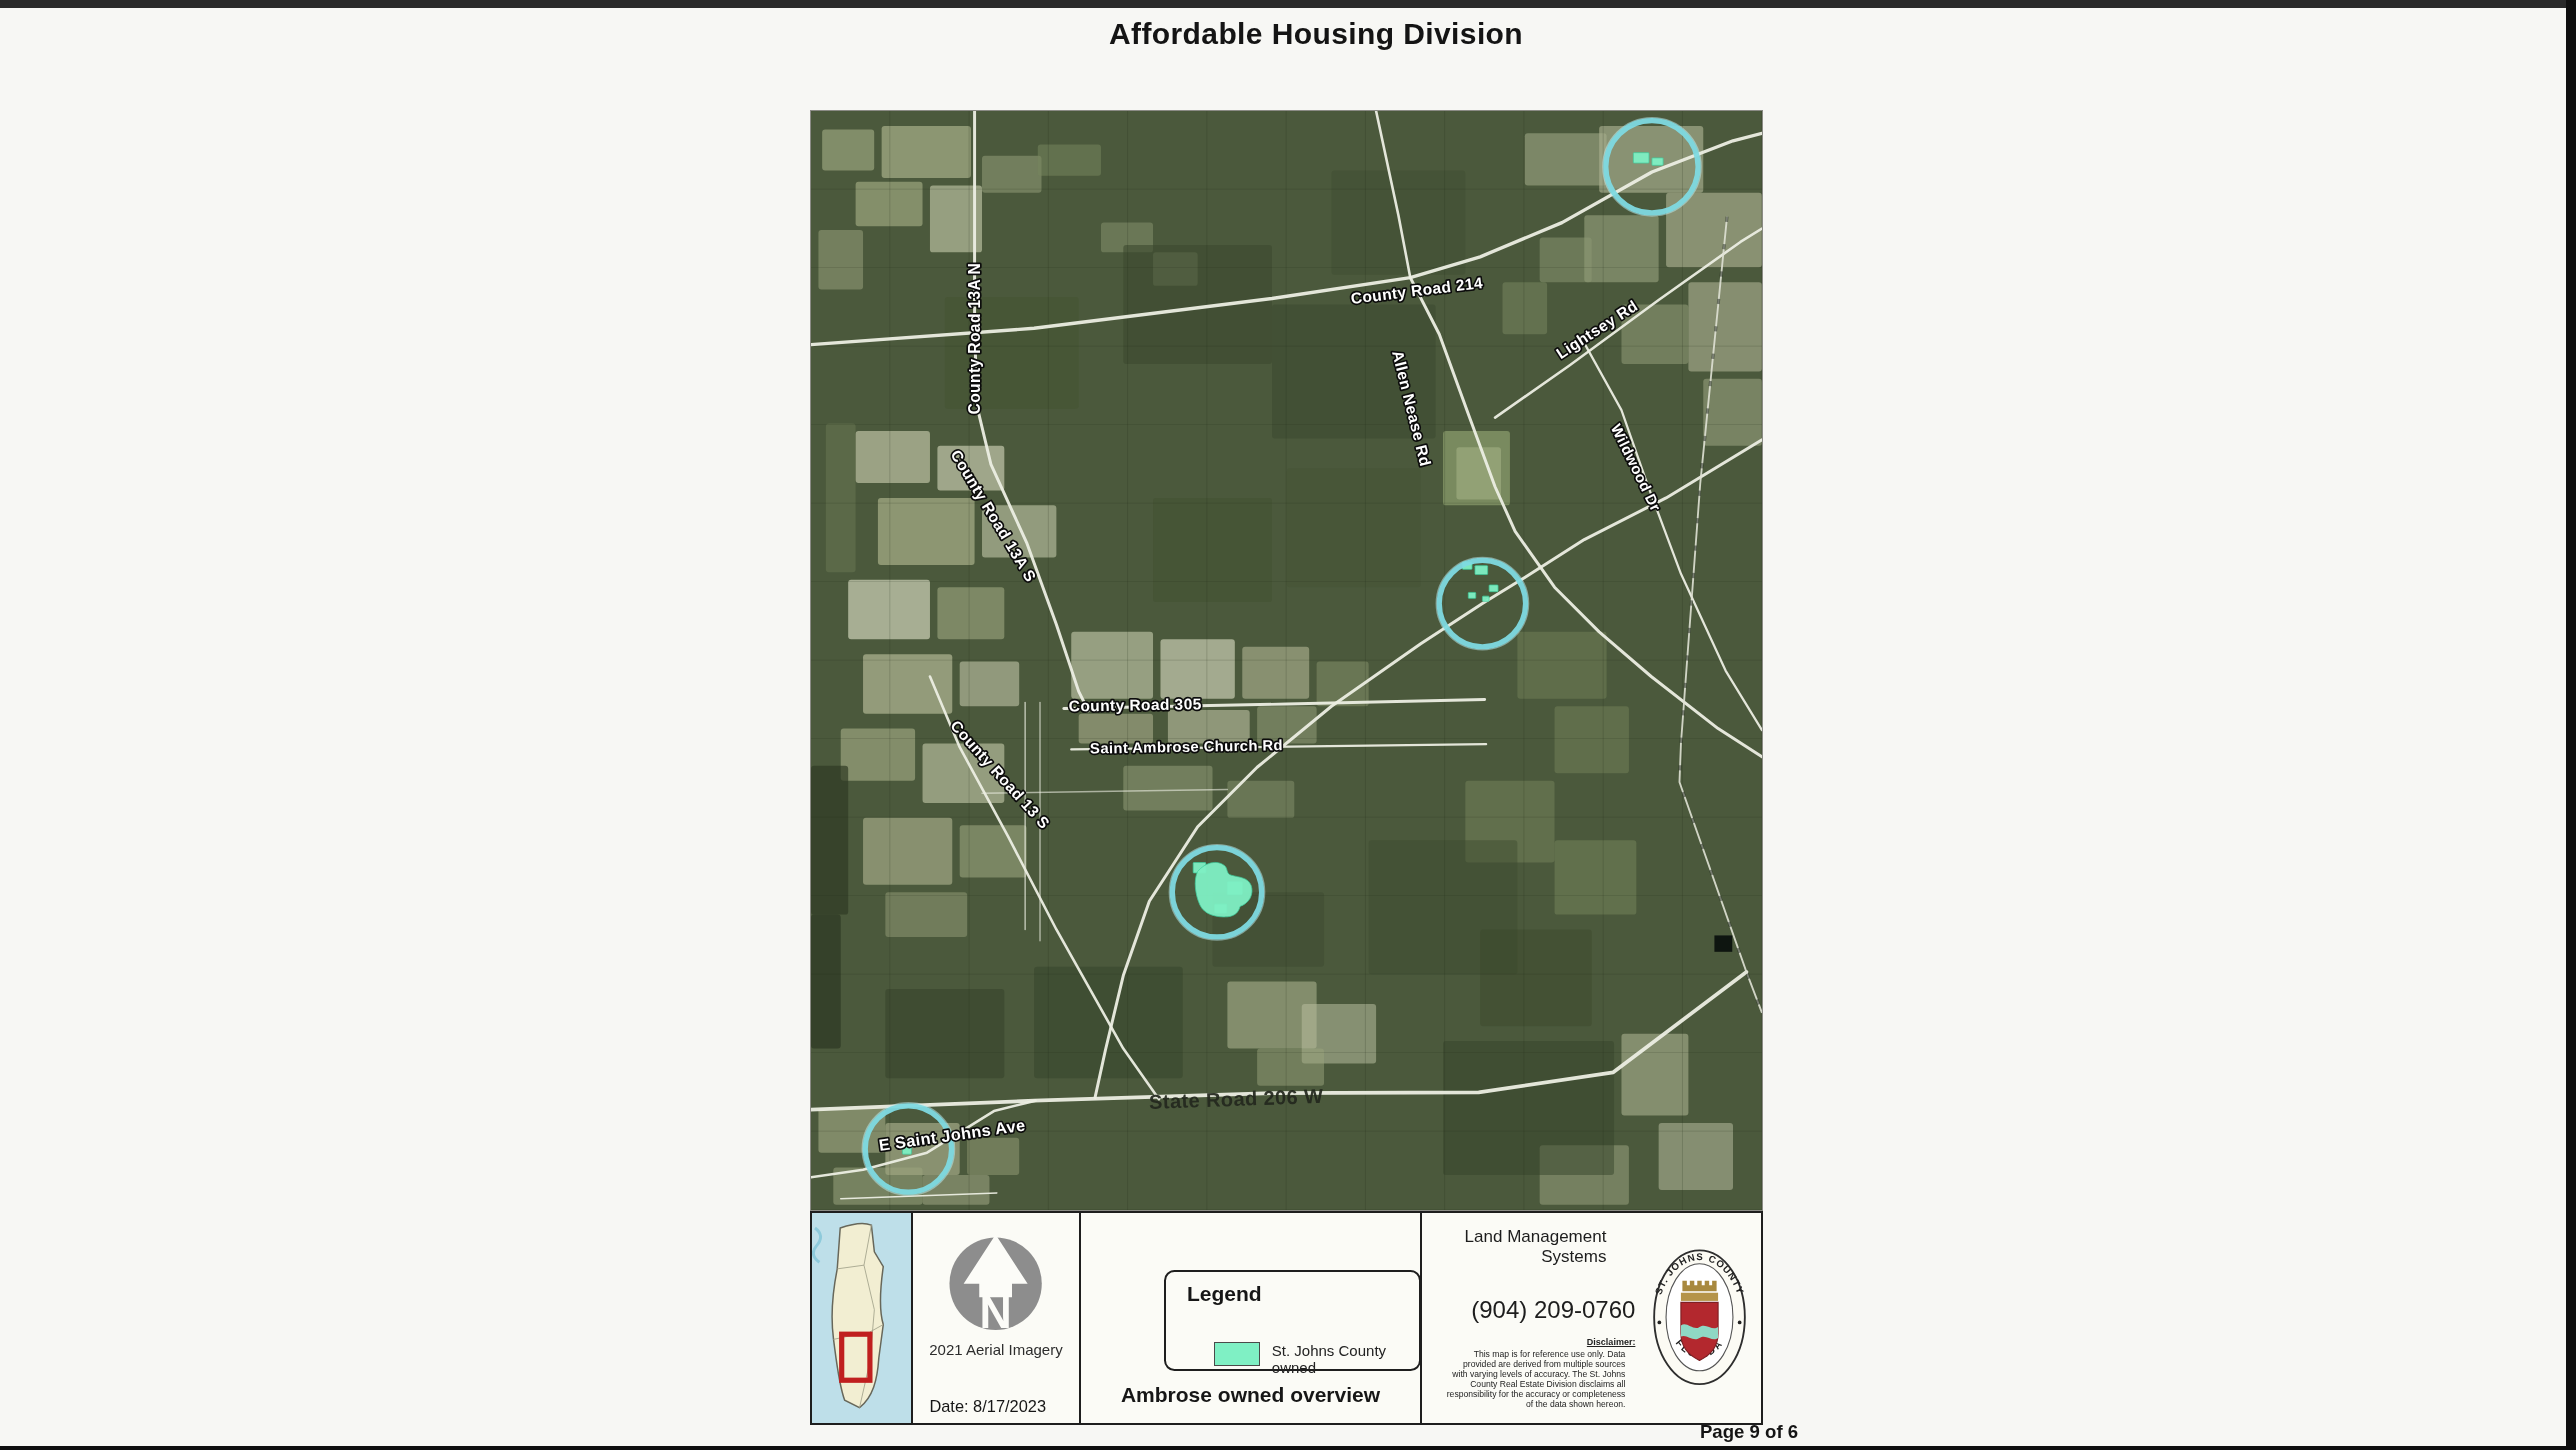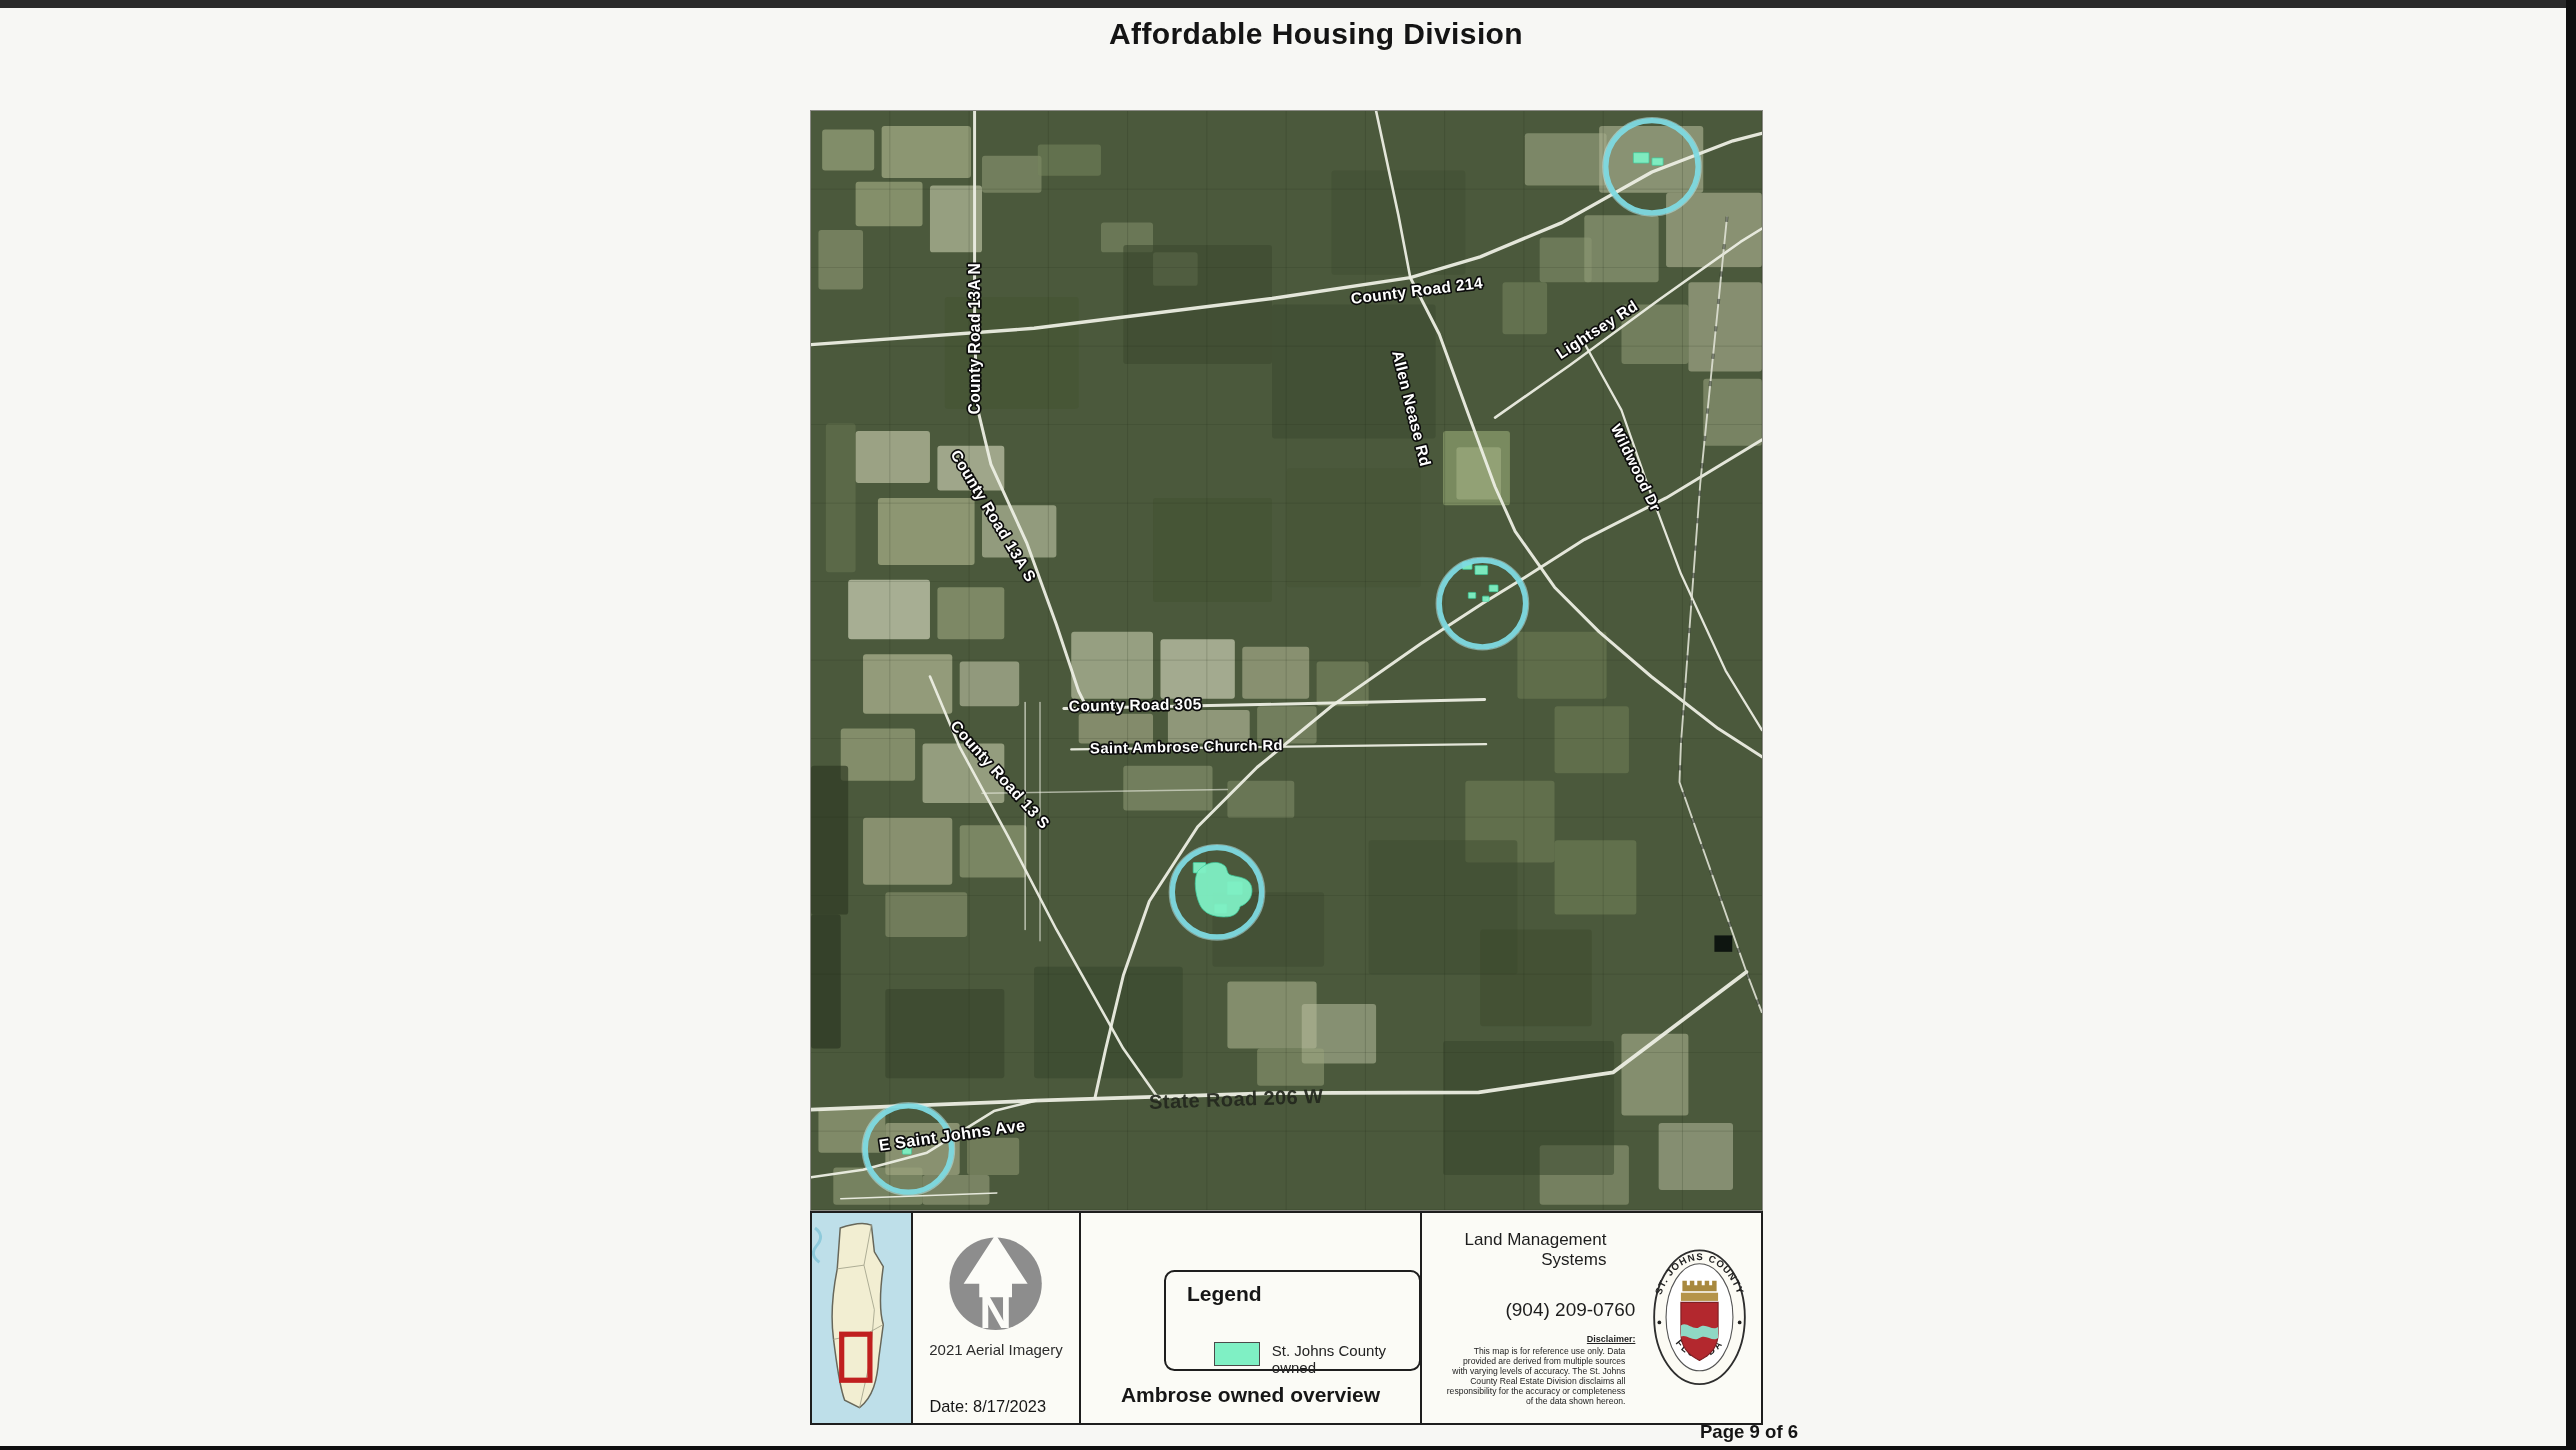--- a/index.html
+++ b/index.html
@@ -33,21 +33,21 @@
   .legend-box{position:absolute;left:83px;top:57px;width:253px;height:97px;border:2.2px solid #1e1e1e;
               border-radius:10.4px;background:#fbfbf6;}
   .legend-title{position:absolute;left:21px;top:10.4px;font-size:21px;font-weight:bold;}
   .legend-row{position:absolute;left:16.4px;top:70px;display:flex;margin-left:32px;}
   .legend-swatch{width:48px;height:22.4px;border:1.5px solid #4a4a4a;margin-right:12px;}
   .legend-label{font-size:15px;color:#222;}
   .overview-label{position:absolute;left:0;width:100%;top:170px;text-align:center;font-size:21px;font-weight:bold;}
 
   .contact-text{width:200px;margin-left:13.4px;text-align:right;}
   .org{font-size:17px;line-height:20px;color:#1d1d1d;margin:0 auto;width:142px;}
-  .phone{margin-top:29px;font-size:19px;color:#1d1d1d;}
+  .phone{margin-top:29px;font-size:24px;color:#1d1d1d;}
   .disc-title{margin-top:13.4px;font-size:9px;font-weight:bold;text-decoration:underline;color:#222;}
   .disc-body{margin:1.5px auto 0;width:180px;font-size:8.6px;line-height:10px;color:#222;}
   .seal{margin-left:7.5px;}
 
   .page-label{position:absolute;left:1652px;top:1421px;width:194px;text-align:center;
               font-size:18.6px;font-weight:bold;color:#141414;}
 </style>
 </head>
 <body>
 

